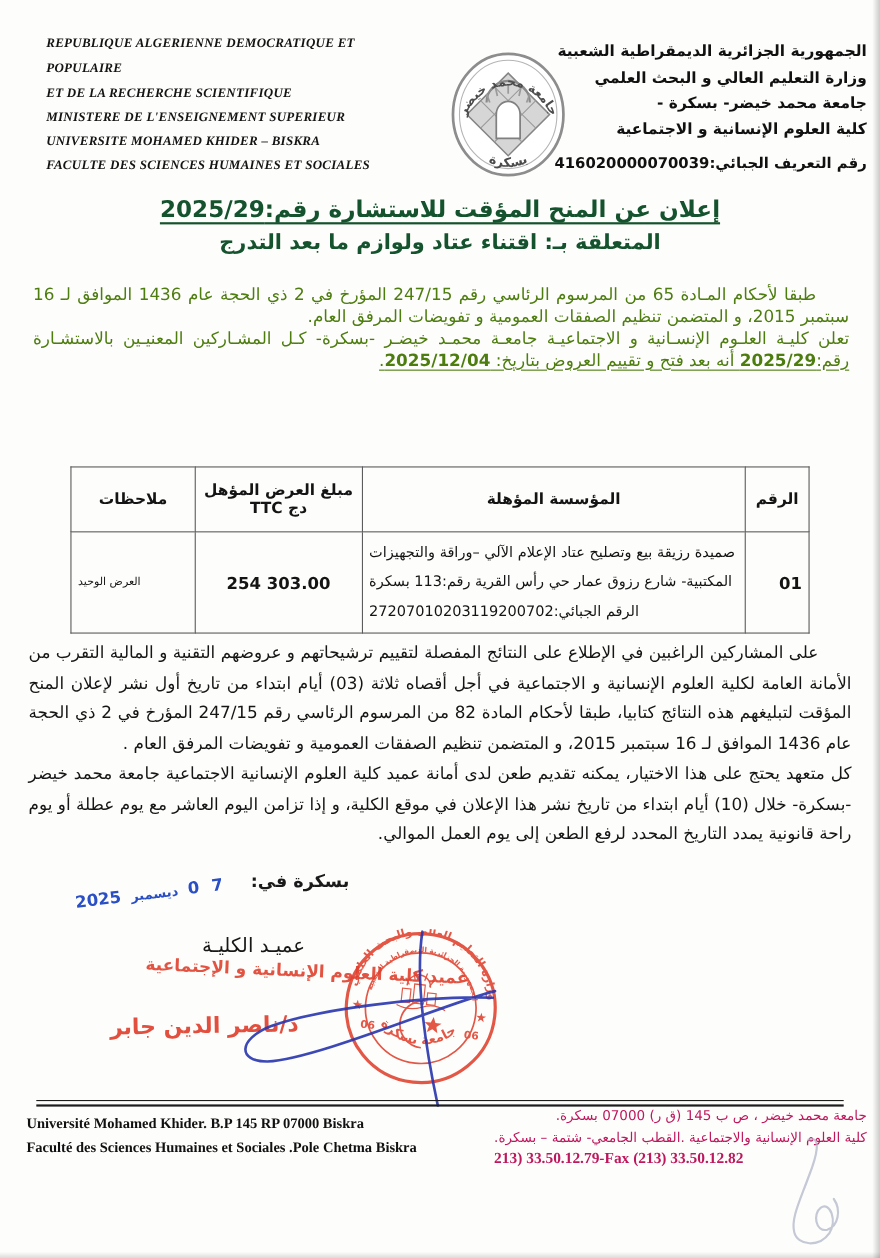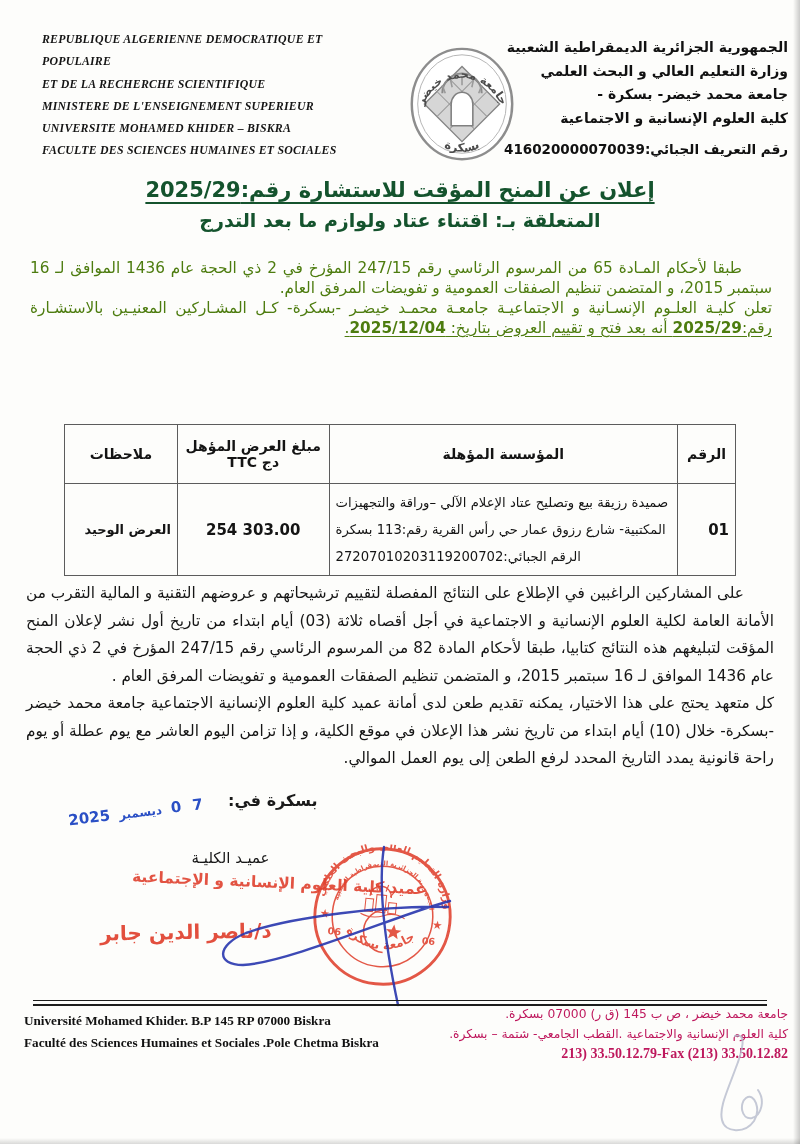--- a/index.html
+++ b/index.html
@@ -32,53 +32,53 @@
   .b{font-weight:700;}
 
   
   table.award{position:absolute;left:64px;top:424px;width:672px;border-collapse:collapse;
               direction:rtl;color:#141414;}
   table.award th,table.award td{border:1.3px solid #5c5c5c;padding:2px 6px;}
   table.award th{font-weight:700;font-size:14px;height:54px;text-align:center;vertical-align:middle;}
   td.c-num{width:46px;text-align:right;font-weight:700;font-size:15px;}
   td.c-org{width:356px;font-size:13.2px;line-height:27px;text-align:left;padding-right:10px;}
   td.c-amt{width:152px;text-align:center;font-weight:700;font-size:15px;}
-  td.c-note{width:106px;text-align:right;font-weight:700;font-size:13px;}
+  td.c-note{width:106px;text-align:left;font-weight:400;font-size:10px;}
   tr.datarow{height:92px;}
 
   
   .body2-block{left:26px;top:580px;width:748px;direction:rtl;text-align:justify;
                font-size:15.3px;line-height:27.5px;color:#151515;}
   .body2-block p{margin:0;}
 
   
   .place-label{left:228px;top:791px;direction:rtl;font-weight:700;font-size:16px;}
   .date-stamp{left:68px;top:803px;display:flex;gap:9px;align-items:baseline;
               transform:rotate(-7deg);color:#2a4fc5;font-weight:700;}
   .date-stamp .yr{font-size:15px;}
   .date-stamp .mo{font-size:12px;}
   .date-stamp .dy{font-size:15px;letter-spacing:3px;}
-  .dean-line{left:148px;top:849px;width:165px;text-align:center;font-size:15px;
+  .dean-line{left:148px;top:849px;width:165px;text-align:center;font-size:18px;
              letter-spacing:1px;direction:rtl;color:#171717;}
   .stamp-title{left:78px;top:874px;width:402px;direction:rtl;white-space:nowrap;text-align:center;
                transform:rotate(2.5deg);font-weight:700;font-size:15.5px;color:#e0412e;opacity:.9;}
   .stamp-name{left:100px;top:920px;direction:rtl;white-space:nowrap;
               transform:rotate(-1deg);font-weight:700;font-size:20px;color:#e0412e;opacity:.92;}
   .seal{left:310px;top:844px;transform:rotate(6deg);opacity:.88;}
   .sig-overlay{left:198px;top:843px;}
 
   
   .footer-rule{left:33px;top:1000px;width:734px;height:3px;
                border-top:1.5px solid #1d1d1d;border-bottom:2.5px solid #1d1d1d;}
   .footer-fr{left:24px;top:1010px;font-family:"Liberation Serif",serif;font-weight:700;
              font-size:13.2px;line-height:22px;color:#111;}
   .footer-ar{right:12px;top:1005px;direction:rtl;text-align:right;font-size:12.3px;
              line-height:19.5px;color:#be185d;}
   .footer-phone{direction:ltr;font-family:"Liberation Serif",serif;font-weight:700;
-                font-size:14px;padding-left:0px;text-align:right;}
+                font-size:14px;padding-left:0px;text-align:left;}
   .pen-squiggle{left:685px;top:1032px;opacity:.75;}
 </style>
 </head>
 <body>
 
 <div class="page">
 
   <div class="abs fr-head">
     <div>REPUBLIQUE ALGERIENNE DEMOCRATIQUE ET</div>
     <div>POPULAIRE</div>

